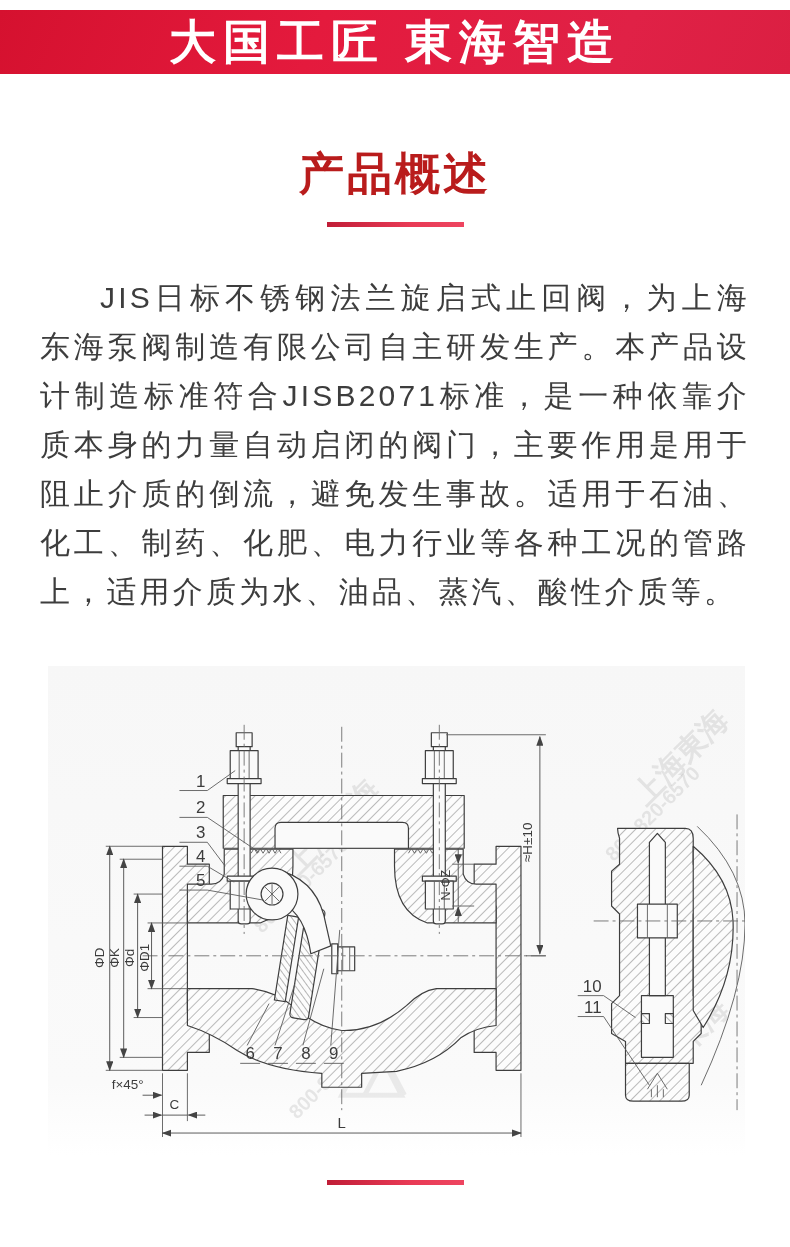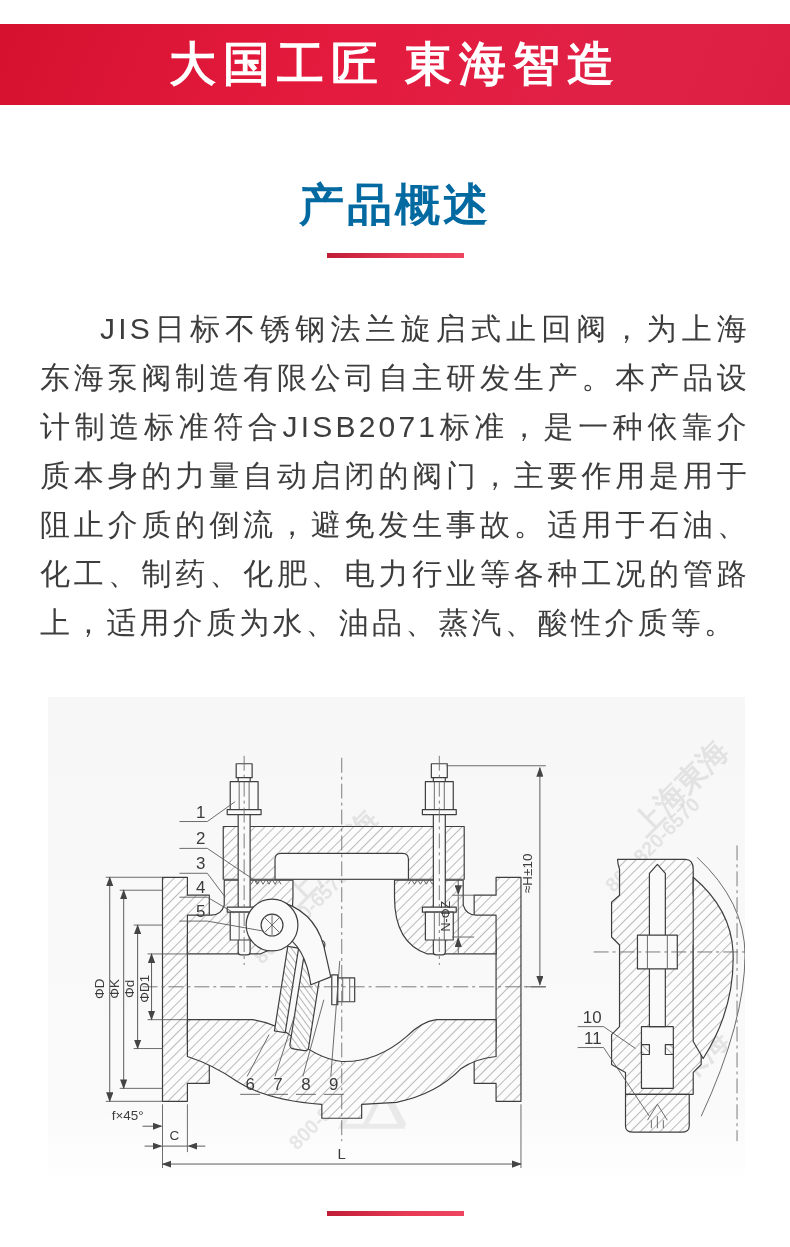--- a/index.html
+++ b/index.html
@@ -1,21 +1,21 @@
 <!DOCTYPE html>
 <html><head>
 <meta charset="utf-8">
 <style>
   html,body{margin:0;padding:0;background:#ffffff;}
   body{width:790px;min-height:1247px;font-family:"Liberation Sans",sans-serif;-webkit-font-smoothing:antialiased;}
-  .banner{margin-top:24px;height:81px;display:flex;align-items:center;justify-content:center;
+  .banner{margin-top:10px;height:64px;display:flex;align-items:center;justify-content:center;
     background:linear-gradient(112deg,#d5112f 0%,#e41a3d 40%,#e02146 78%,#db1f42 100%);}
   .banner h1{margin:0;color:#ffffff;font-size:47px;font-weight:700;letter-spacing:7px;}
   .section-head{margin-top:70px;text-align:center;}
-  .section-head h2{margin:0;font-size:45px;font-weight:700;color:#0369a1;letter-spacing:3px;}
+  .section-head h2{margin:0;font-size:45px;font-weight:700;color:#b91c1c;letter-spacing:3px;}
   .title-divider{width:137px;height:5px;margin:18px auto 0;
     background:linear-gradient(90deg,#c01d37,#e83a55 60%,#ee4560);}
   .desc{margin:46px 40px 0;font-size:30px;line-height:49px;letter-spacing:3.2px;
     color:#3d3d3d;text-align:justify;font-weight:400;}
   .desc p{margin:0;text-indent:2em;}
   .diagram-panel{margin:50px 0 0 48px;width:697px;height:490px;background:#fafafa;
     background:linear-gradient(180deg,#f7f7f7 0%,#fafafa 85%,#ffffff 100%);}
   .bottom-divider{width:137px;height:5px;margin:24px auto 26px;
     background:linear-gradient(90deg,#c01d37,#e83a55 60%,#ee4560);}
   svg text{font-family:"Liberation Sans","DejaVu Sans",sans-serif;fill:#3c3c3c;}

